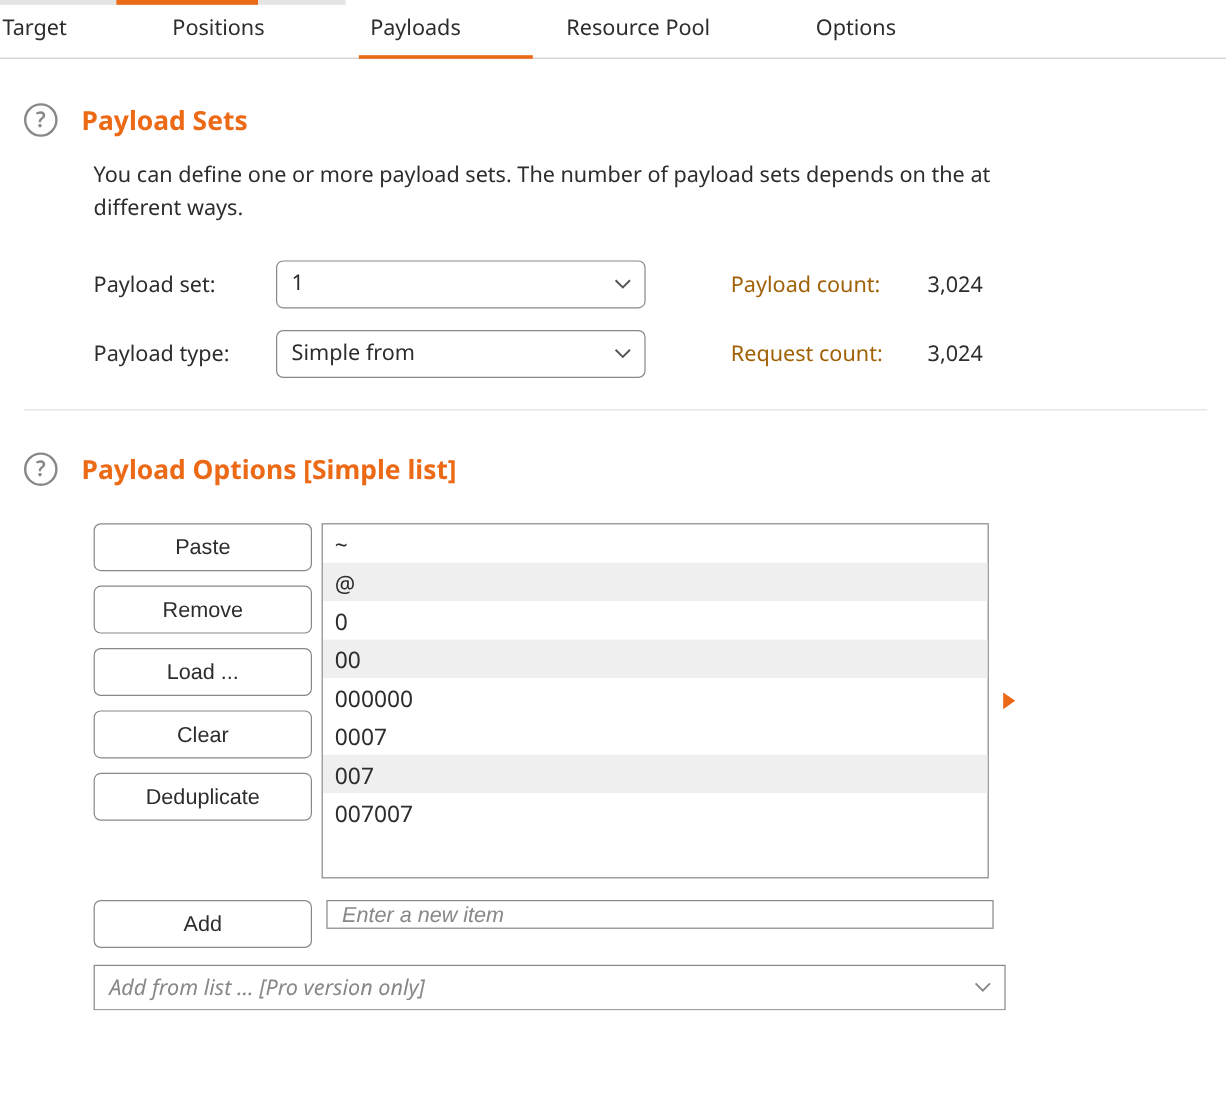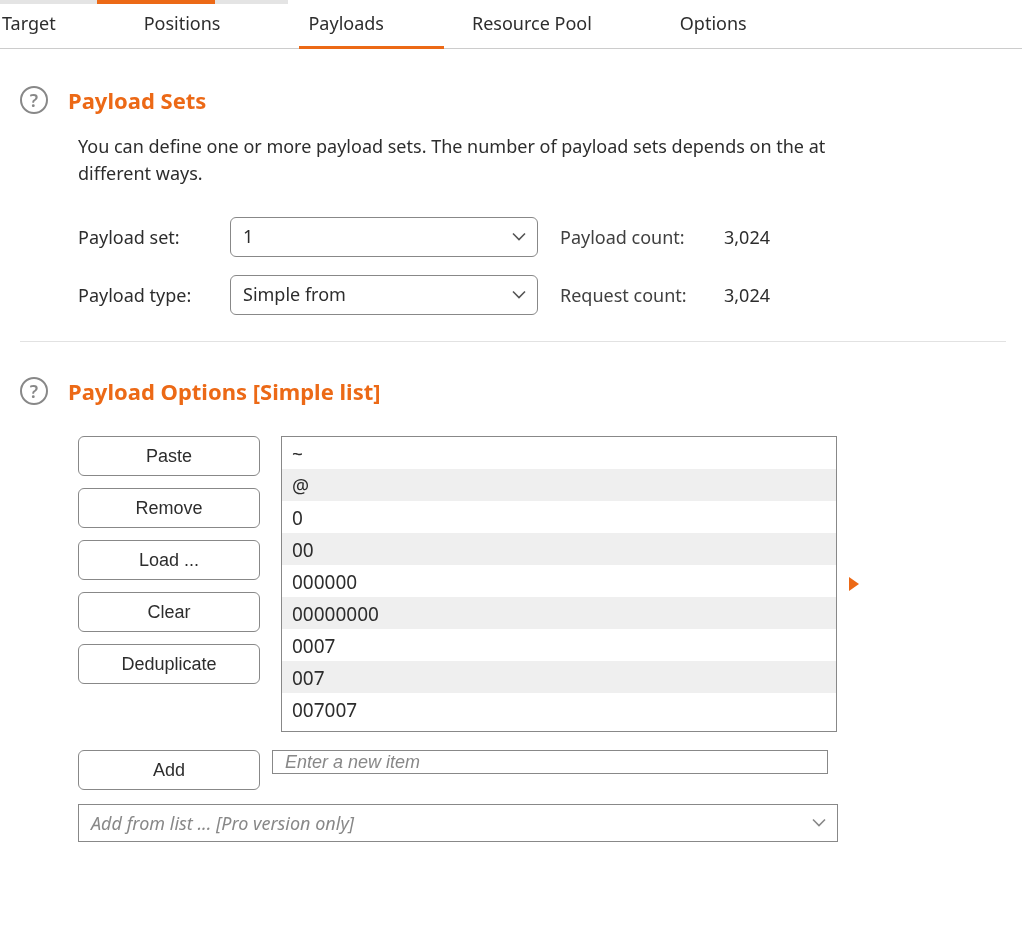--- a/index.html
+++ b/index.html
@@ -126,36 +126,36 @@
   }
   .select-wrap .chev {
     position: absolute;
     right: 12px;
     top: 50%;
     transform: translateY(-50%);
     pointer-events: none;
   }
   .chev svg { display: block; }
   .count-label {
-    margin-left: 22px;
+    margin-left: 71px;
     width: 164px;
-    color: #404040;
+    color: #a16207;
   }
   .count-val {
     color: #2d2d2d;
   }
   .divider {
     border: 0;
     border-top: 1px solid #e2e2e2;
     margin: 26px 0 0 0;
   }
   
   .options-area {
     display: flex;
-    gap: 21px;
+    gap: 8px;
     margin-top: 30px;
   }
   .btn-col {
     display: flex;
     flex-direction: column;
     gap: 12px;
   }
   .btn {
     width: 182px;
     height: 40px;
@@ -321,21 +321,20 @@
           <button class="btn">Clear</button>
           <button class="btn">Deduplicate</button>
         </div>
         <div class="list-col">
           <div class="list-box">
             <div class="list-item">~</div>
             <div class="list-item striped">@</div>
             <div class="list-item">0</div>
             <div class="list-item striped">00</div>
             <div class="list-item">000000</div>
-            <div class="list-item striped">00000000</div>
             <div class="list-item">0007</div>
             <div class="list-item striped">007</div>
             <div class="list-item">007007</div>
           </div>
           <div class="tri-handle">
             <svg width="14" height="16" viewBox="0 0 14 16">
                 <path d="M2 1 L12 8 L2 15 Z" fill="#ec6916"></path>
               </svg>
           </div>
         </div>

